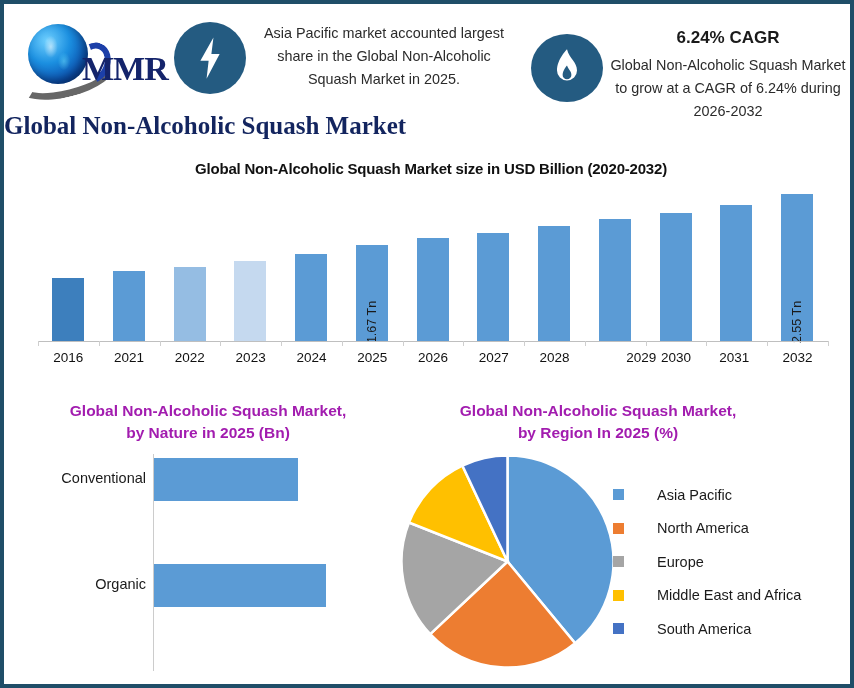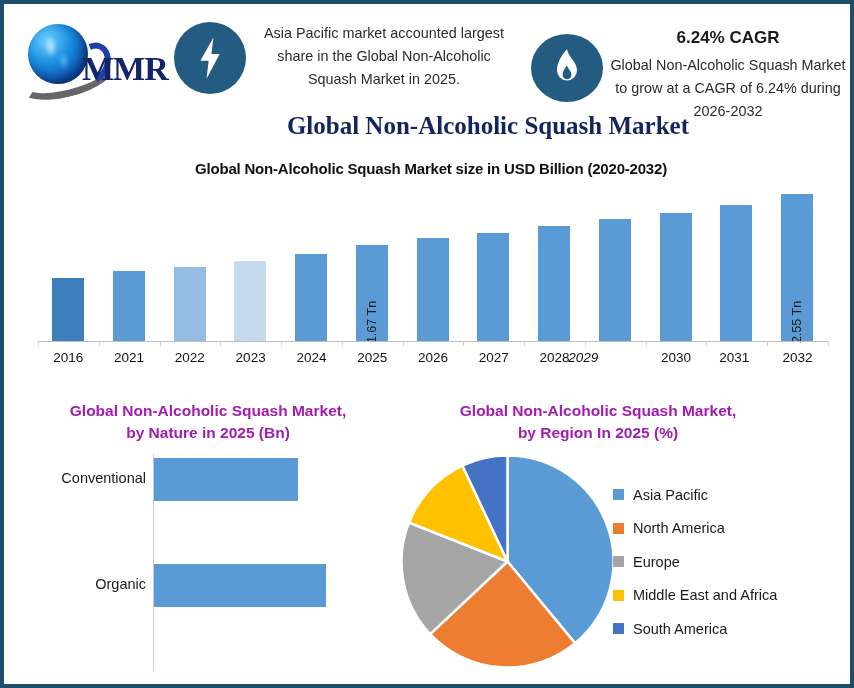--- a/index.html
+++ b/index.html
@@ -36,21 +36,21 @@
   .badge-circle{position:absolute;border-radius:50%;background:#245b81;
     display:flex;align-items:center;justify-content:center;}
   #bolt-badge{left:170px;top:18px;width:72px;height:72px;}
   #flame-badge{left:527px;top:30px;width:72px;height:68px;border-radius:50%;}
 
   .hdr-text{position:absolute;text-align:center;color:#2b2b2b;font-size:14.4px;line-height:23px;}
   #hdr-left-text{left:250px;top:18px;width:260px;}
   #hdr-right-text{left:605px;top:22px;width:238px;}
   #cagr-head{font-weight:bold;font-size:17px;color:#1a1a1a;margin-bottom:5px;}
 
-  #main-title{position:absolute;left:0;top:108px;width:685px;text-align:right;
+  #main-title{position:absolute;left:0;top:108px;width:685px;text-align:left;
     font-family:"Liberation Serif",serif;font-weight:bold;font-size:25px;color:#13255f;}
 
   
   #bar-panel{position:absolute;left:4px;top:150px;width:846px;height:230px;}
   #bar-title{position:absolute;left:0;top:6px;width:846px;text-align:center;
     font-weight:bold;font-size:15px;color:#111;letter-spacing:-.2px;}
   #bar-plot{position:absolute;left:30px;top:30px;width:790px;height:157px;}
   .vbar-slot{position:absolute;bottom:0;width:60.7px;height:157px;}
   .vbar{position:absolute;bottom:0;left:14px;width:32px;background:#5b9bd5;}
   .vbar.dark{background:#3d7fbd;}
@@ -72,21 +72,21 @@
   .hbar{position:absolute;left:146px;height:43px;background:#5b9bd5;}
 
   
   #pie-panel{position:absolute;left:404px;top:392px;width:446px;height:288px;}
   #pie-title{position:absolute;left:10px;top:4px;width:360px;}
   #pie-wrap{position:absolute;left:-8px;top:58px;width:215px;height:215px;}
   #pie-svg{width:215px;height:215px;display:block;}
   #pie-legend{position:absolute;left:205px;top:82px;width:240px;}
   .lg-row{display:flex;align-items:center;height:33.5px;}
   .lg-sw{width:11px;height:11px;margin-right:9px;flex:none;}
-  .lg-tx{font-size:14.5px;color:#1a1a1a;white-space:nowrap;}
+  .lg-tx{font-size:14.5px;color:#1a1a1a;white-space:nowrap;margin-left:24px;}
 </style>
 </head>
 <body>
 
 <div id="page">
 
   <div id="header">
 
     <div id="logo">
       <div class="swoosh"></div>
@@ -171,21 +171,21 @@
     <div id="bar-xlabels">
         <div class="xlab" style="left: 0px;">2016</div>
         <div class="xlab" style="left: 60.7692px;">2021</div>
         <div class="xlab" style="left: 121.538px;">2022</div>
         <div class="xlab" style="left: 182.308px;">2023</div>
         <div class="xlab" style="left: 243.077px;">2024</div>
         <div class="xlab" style="left: 303.846px;">2025</div>
         <div class="xlab" style="left: 364.615px;">2026</div>
         <div class="xlab" style="left: 425.385px;">2027</div>
         <div class="xlab" style="left: 486.154px;">2028</div>
-        <div class="xlab" style="left: 515px; font-style: italic;">2029</div>
+        <div class="xlab" style="left: 573px;">2029</div>
         <div class="xlab" style="left: 607.692px;">2030</div>
         <div class="xlab" style="left: 666px;">2031</div>
         <div class="xlab" style="left: 729.231px;">2032</div>
       </div>
   <div class="tick" style="left: 30px;"></div>
       <div class="tick" style="left: 90.7692px;"></div>
       <div class="tick" style="left: 151.538px;"></div>
       <div class="tick" style="left: 212.308px;"></div>
       <div class="tick" style="left: 273.077px;"></div>
       <div class="tick" style="left: 333.846px;"></div>

